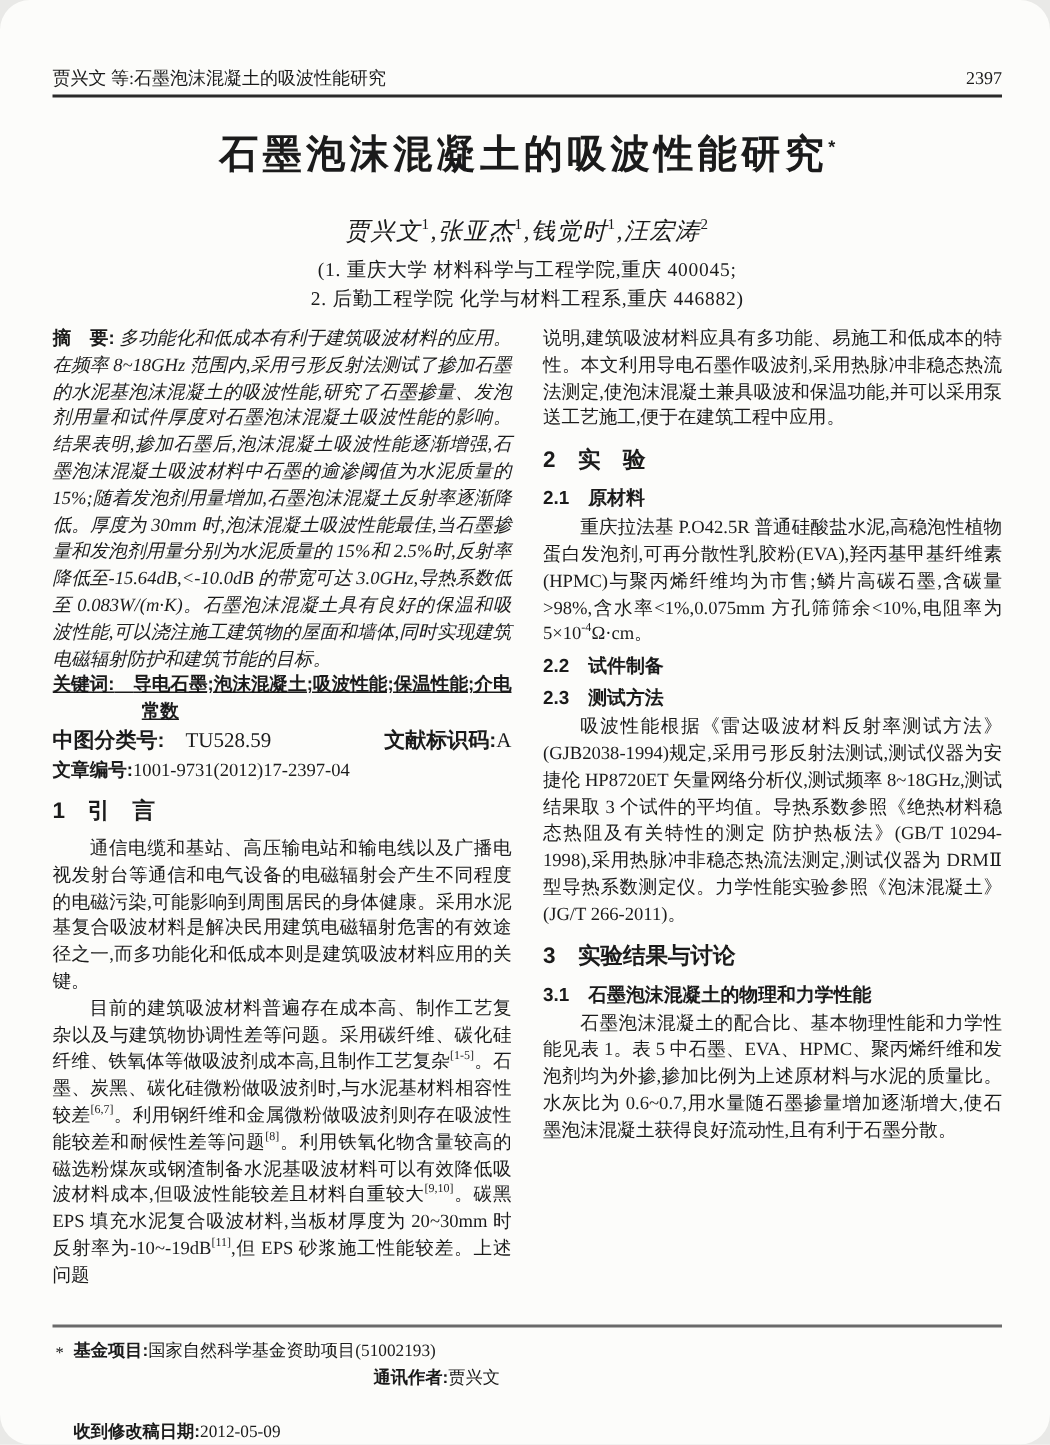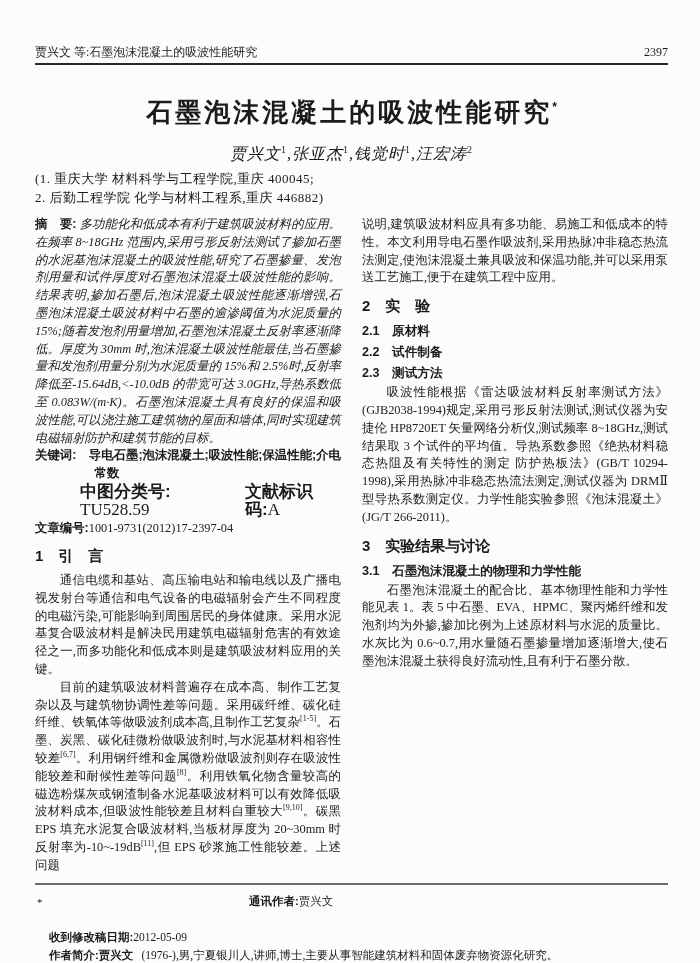--- a/index.html
+++ b/index.html
@@ -6,49 +6,50 @@
   .page{
     position:relative;
     width:700px;height:963px;
     margin:0 auto;
     background:#fcfcfa;
     color:#1b1b1b;
     box-sizing:border-box;
     padding:0 32px 0 35px;
     overflow:hidden;
     font-family:"Liberation Serif","DejaVu Serif",serif;
+    border-radius:20px;
   }
   
   .running{
     margin-top:44px;
     display:flex;justify-content:space-between;align-items:flex-end;
     font-size:12px;line-height:16px;
     border-bottom:2px solid #2a2a2a;
     padding-bottom:3px;
   }
   
   .title{
-    margin:28px 0 0 0;
+    margin:9px 0 0 0;
     text-align:center;
     font-family:"Liberation Sans","DejaVu Sans",sans-serif;
     font-weight:700;
-    font-size:26px;line-height:28px;
+    font-size:26px;line-height:48px;
     letter-spacing:3px;
   }
   .title sup{font-size:12px;letter-spacing:0;}
   .authors{
     margin-top:12px;
     text-align:center;
     font-style:italic;
     font-size:16px;line-height:24px;
     letter-spacing:1px;
   }
   .authors sup{font-size:10px;font-style:normal;}
   .affil{
-    text-align:left;
+    text-align:center;
     font-size:13px;line-height:19px;
     letter-spacing:0.5px;
   }
   .affil-wrap{margin-top:3px;}
   
   .columns{
     margin-top:9px;
     display:flex;
     gap:21px;
     height:682px;
@@ -69,24 +70,25 @@
   .abstract .lbl{
     font-style:normal;
     font-family:"Liberation Sans","DejaVu Sans",sans-serif;
     font-weight:700;
   }
   .keywords{
     font-family:"Liberation Sans","DejaVu Sans",sans-serif;
     font-weight:700;
     padding-left:4.8em;
     text-indent:-4.8em;
+    text-decoration:underline;
   }
   .meta-line{
     display:flex;justify-content:space-between;
-    font-size:17px;line-height:18px;margin-left:45px;
+    font-size:14px;line-height:18px;
   }
   .meta-line .lbl,.artid .lbl{
     font-family:"Liberation Sans","DejaVu Sans",sans-serif;
     font-weight:700;
   }
   .artid{font-size:12.4px;line-height:18px;}
   
   h2.sec{
     margin:9px 0 6px 0;
     font-family:"Liberation Sans","DejaVu Sans",sans-serif;
@@ -153,34 +155,36 @@
       <h2 class="sec">1　引　言</h2>
       <p class="indent">通信电缆和基站、高压输电站和输电线以及广播电视发射台等通信和电气设备的电磁辐射会产生不同程度的电磁污染,可能影响到周围居民的身体健康。采用水泥基复合吸波材料是解决民用建筑电磁辐射危害的有效途径之一,而多功能化和低成本则是建筑吸波材料应用的关键。</p>
       <p class="indent"><span>目前的建筑吸波材料普遍存在成本高、制作工艺复杂以及与建筑物协调性差等问题。采用碳纤维、碳化硅纤维、铁氧体等做吸波剂成本高,且制作工艺复杂</span><sup class="cite">[1-5]</sup><span>。石墨、炭黑、碳化硅微粉做吸波剂时,与水泥基材料相容性较差</span><sup class="cite">[6,7]</sup><span>。利用钢纤维和金属微粉做吸波剂则存在吸波性能较差和耐候性差等问题</span><sup class="cite">[8]</sup><span>。利用铁氧化物含量较高的磁选粉煤灰或钢渣制备水泥基吸波材料可以有效降低吸波材料成本,但吸波性能较差且材料自重较大</span><sup class="cite">[9,10]</sup><span>。碳黑 EPS 填充水泥复合吸波材料,当板材厚度为 20~30mm 时反射率为-10~-19dB</span><sup class="cite">[11]</sup><span>,但 EPS 砂浆施工性能较差。上述问题</span></p>
     </div>
 
     <div class="col">
       <p>说明,建筑吸波材料应具有多功能、易施工和低成本的特性。本文利用导电石墨作吸波剂,采用热脉冲非稳态热流法测定,使泡沫混凝土兼具吸波和保温功能,并可以采用泵送工艺施工,便于在建筑工程中应用。</p>
 
       <h2 class="sec">2　实　验</h2>
       <h3 class="subsec">2.1　原材料</h3>
+      <p class="indent"><span>重庆拉法基 P.O42.5R 普通硅酸盐水泥,高稳泡性植物蛋白发泡剂,可再分散性乳胶粉(EVA),羟丙基甲基纤维素(HPMC)与聚丙烯纤维均为市售;鳞片高碳石墨,含碳量&gt;98%,含水率&lt;1%,0.075mm 方孔筛筛余&lt;10%,电阻率为 5×10</span><sup class="cite">-4</sup><span>Ω·cm。</span></p>
       <h3 class="subsec">2.2　试件制备</h3>
       <h3 class="subsec">2.3　测试方法</h3>
       <p class="indent">吸波性能根据《雷达吸波材料反射率测试方法》(GJB2038-1994)规定,采用弓形反射法测试,测试仪器为安捷伦 HP8720ET 矢量网络分析仪,测试频率 8~18GHz,测试结果取 3 个试件的平均值。导热系数参照《绝热材料稳态热阻及有关特性的测定 防护热板法》(GB/T 10294-1998),采用热脉冲非稳态热流法测定,测试仪器为 DRMⅡ型导热系数测定仪。力学性能实验参照《泡沫混凝土》(JG/T 266-2011)。</p>
 
       <h2 class="sec">3　实验结果与讨论</h2>
       <h3 class="subsec">3.1　石墨泡沫混凝土的物理和力学性能</h3>
       <p class="indent">石墨泡沫混凝土的配合比、基本物理性能和力学性能见表 1。表 5 中石墨、EVA、HPMC、聚丙烯纤维和发泡剂均为外掺,掺加比例为上述原材料与水泥的质量比。水灰比为 0.6~0.7,用水量随石墨掺量增加逐渐增大,使石墨泡沫混凝土获得良好流动性,且有利于石墨分散。</p>
     </div>
 
   </div>
 
   <div class="footnote">
     <div class="fn-body">
       <span class="fn-mark">*</span>
+      <div><span class="fn-lbl">基金项目:</span><span>国家自然科学基金资助项目(51002193)</span></div>
       <div class="fn-dates">
         <span class="fn-item2"><span class="fn-lbl">收到修改稿日期:</span><span>2012-05-09</span></span>
         <span><span class="fn-lbl">通讯作者:</span><span>贾兴文</span></span>
       </div>
       <div><span class="fn-lbl">作者简介:</span><span class="fn-lbl bio-name">贾兴文</span><span>(1976-),男,宁夏银川人,讲师,博士,主要从事智能建筑材料和固体废弃物资源化研究。</span></div>
     </div>
   </div>
 
 </div>
 

